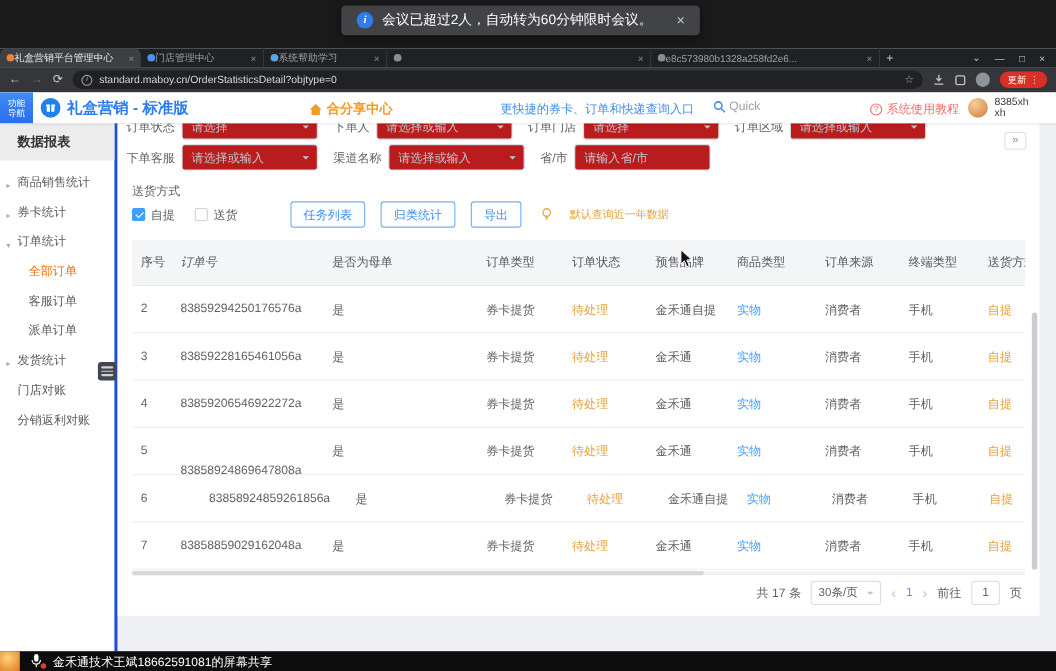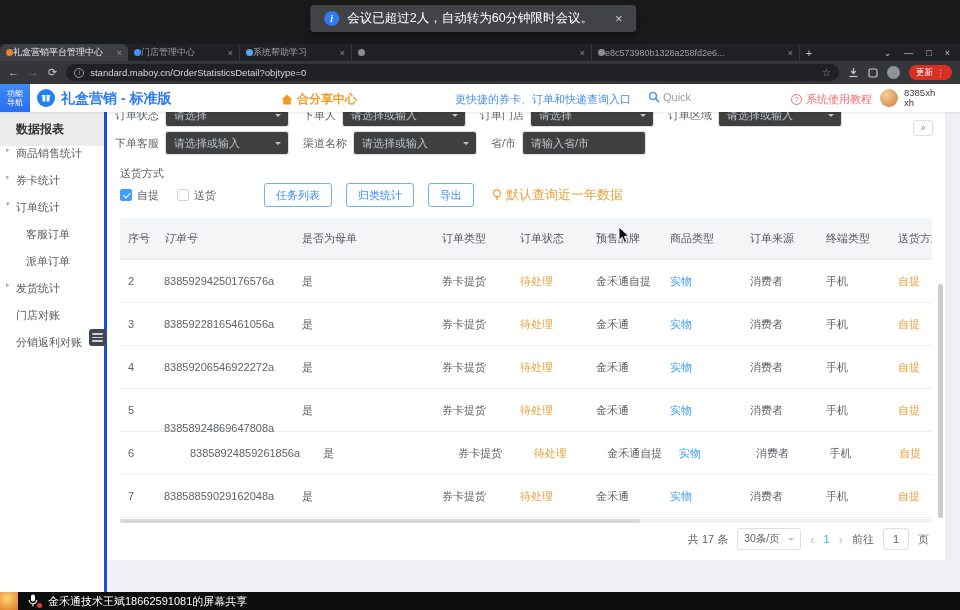--- a/index.html
+++ b/index.html
@@ -48,56 +48,56 @@
   .quickentry{position:absolute;left:455px;top:8px;color:#3d8ef0;font-size:11px;white-space:nowrap}
   .quickbox{position:absolute;left:648px;top:7px;display:flex;align-items:center;gap:3px;color:#9b9ea3;font-size:11px}
   .tutorial{position:absolute;left:791px;top:8px;display:flex;align-items:center;gap:4px;color:#f56c6c;font-size:11px}
   .q-ic{width:11px;height:11px;border-radius:50%;border:1px solid #f56c6c;color:#f56c6c;font-size:8px;display:flex;align-items:center;justify-content:center}
   .hdr-avatar{position:absolute;left:880px;top:5px;width:18px;height:18px;border-radius:50%;background:radial-gradient(circle at 35% 30%,#f7cf9a,#cf7a33)}
   .userblock{position:absolute;left:904px;top:4px;font-size:9.5px;line-height:10px;color:#3a3a3a}
 
   
   .sidebar{position:absolute;left:0;top:112px;width:107px;height:480px;background:#fff;border-right:3px solid #1d4ed8}
   .side-section{height:34px;background:#ececec;display:flex;align-items:center;padding-left:16px;font-size:12px;font-weight:bold;color:#333}
-  .side-item{height:27px;display:flex;align-items:flex-start;font-size:11px;color:#5a5a5a;padding-left:6px;cursor:default}
+  .side-item{height:27px;display:flex;align-items:flex-end;font-size:11px;color:#5a5a5a;padding-left:6px;cursor:default}
   .side-item .arrow{width:10px;font-size:7px;color:#a9a9a9;text-align:left}
   .side-item .spacer{width:10px}
   .side-item.lvl2{padding-left:26px}
   .side-item.active{color:#ff6a00}
 
   .dock-handle{position:absolute;left:89px;top:329px;width:17px;height:17px;background:#44464e;border-radius:3px;z-index:9;
                display:flex;flex-direction:column;justify-content:center;gap:2px;padding:0 3px}
   .dock-handle i{display:block;height:1.5px;background:#cfd2d6;border-radius:1px}
 
   
   .workspace{position:absolute;left:107px;top:112px;width:853px;height:480px;background:#eef0f3}
   .panel{position:absolute;left:0;top:0;width:838px;height:448px;background:#fff;overflow:hidden}
 
   
   .f-row{display:flex;gap:14px;position:absolute;left:8px}
   .f-row1{top:-9px}
   .f-row2{top:19px}
   .f-group{display:flex;align-items:center;gap:6px;font-size:11px;color:#5f6368;white-space:nowrap}
-  .sel{position:relative;width:124px;height:24px;border:1px solid #dcdfe6;border-radius:3px;background:#404040;
+  .sel{position:relative;width:124px;height:24px;border:1px solid #dcdfe6;border-radius:3px;background:#b91c1c;
        display:flex;align-items:center;padding:0 18px 0 8px;color:#bfc5ce;font-size:11px;overflow:hidden}
   .sel::after{content:"";position:absolute;right:7px;top:10px;border:3.5px solid transparent;border-top-color:#c0c4cc}
   .sel.input::after{display:none}
   .f-collapse{position:absolute;top:8px;right:12px;width:20px;height:16px;border:1px solid #dcdfe6;border-radius:3px;background:#fff;
               color:#909399;font-size:10px;line-height:14px;text-align:center}
   .f-delivery-label{position:absolute;top:54px;left:13px;font-size:11px;color:#5f6368}
   .f-row3{position:absolute;top:70px;left:13px;display:flex;align-items:center;height:26px}
   .cb{display:flex;align-items:center;gap:5px;margin-right:18px;font-size:11px;color:#5f6368}
   .cb .box{position:relative;width:12px;height:12px;border:1px solid #cfd3da;border-radius:2px;background:#fff}
   .cb.checked .box{background:#409eff;border-color:#409eff}
   .cb.checked .box::after{content:"";position:absolute;left:3.5px;top:1px;width:3px;height:6px;
        border-right:1.5px solid #fff;border-bottom:1.5px solid #fff;transform:rotate(45deg)}
   .btns{display:flex;gap:14px;margin-left:30px}
   .btn{height:24px;padding:0 11px;border:1px solid #74aff2;border-radius:3px;background:#fdfeff;color:#3d8ef0;font-size:11px;
        display:flex;align-items:center;white-space:nowrap}
-  .tip{display:flex;align-items:center;gap:4px;margin-left:18px;color:#e6a23c;font-size:13px;white-space:nowrap}
+  .tip{display:flex;align-items:center;gap:16px;margin-left:18px;color:#e6a23c;font-size:10px;white-space:nowrap}
 
   
   .tbl{position:absolute;left:13px;top:106px;width:812px}
   .trow{display:flex;align-items:center;height:43px;border-bottom:1px solid #ebeef5}
   .thead{height:42px;background:#f4f5f7;border-bottom:1px solid #e8eaee}
   .cell{padding-left:8px;font-size:11px;color:#606266;white-space:nowrap;overflow:hidden}
   .thead .cell{color:#54575e}
   .c-warn{color:#e6a23c}
   .c-link{color:#409eff}
   .hscroll{position:absolute;left:13px;top:407px;width:812px;height:4px;background:#f2f2f2;border-radius:2px}
@@ -243,20 +243,23 @@
         <span class="arrow">▸</span>
         <span>商品销售统计</span>
       </div>
       <div class="side-item">
         <span class="arrow">▸</span>
         <span>券卡统计</span>
       </div>
       <div class="side-item">
         <span class="arrow">▾</span>
         <span>订单统计</span>
+      </div>
+      <div class="side-item lvl2 active">
+        <span>全部订单</span>
       </div>
       <div class="side-item lvl2">
         <span>客服订单</span>
       </div>
       <div class="side-item lvl2">
         <span>派单订单</span>
       </div>
       <div class="side-item">
         <span class="arrow">▸</span>
         <span>发货统计</span>

